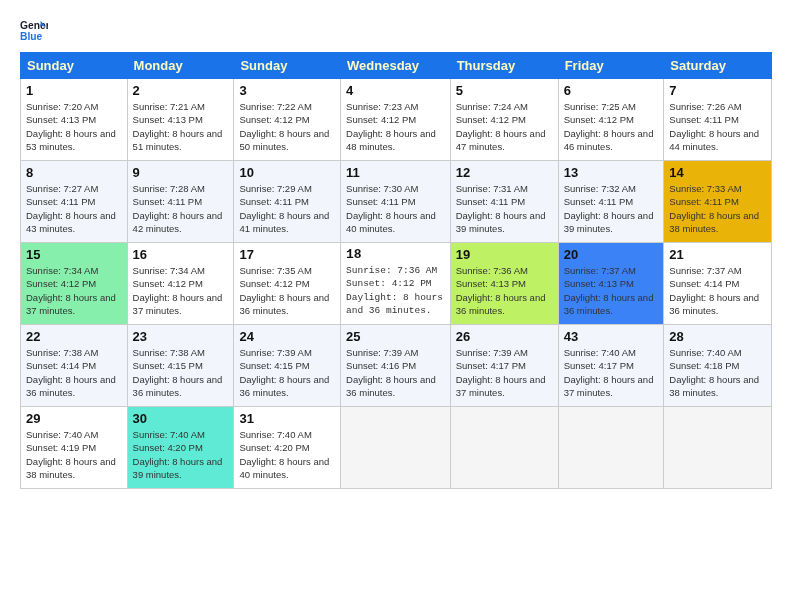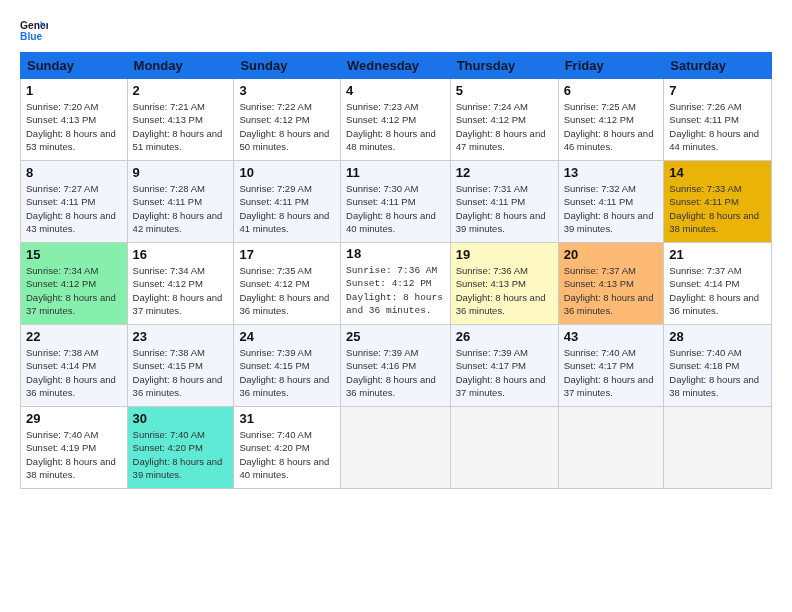--- a/index.html
+++ b/index.html
@@ -44,21 +44,21 @@
       color: #333;
       margin-top: 2px;
     }
     .calendar {
       width: 100%;
       border-collapse: collapse;
       font-size: 10px;
     }
     .calendar th {
       background: #1a73e8;
-      color: #0f172a;
+      color: #fef9c3;
       text-align: left;
       padding: 5px 6px;
       font-size: 13px;
       font-weight: bold;
       border: 1px solid #1a73e8;
     }
     .calendar td {
       border: 1px solid #ccc;
       vertical-align: top;
       padding: 4px 5px;
@@ -141,22 +141,22 @@
           <td style="background: rgb(242, 246, 252);"><span class="day-num">11</span><span class="day-info">Sunrise: 7:30 AM<br>Sunset: 4:11 PM<br>Daylight: 8 hours and 40 minutes.</span></td>
           <td style="background: rgb(242, 246, 252);"><span class="day-num">12</span><span class="day-info">Sunrise: 7:31 AM<br>Sunset: 4:11 PM<br>Daylight: 8 hours and 39 minutes.</span></td>
           <td style="background: rgb(242, 246, 252);"><span class="day-num">13</span><span class="day-info">Sunrise: 7:32 AM<br>Sunset: 4:11 PM<br>Daylight: 8 hours and 39 minutes.</span></td>
           <td style="background: #eab308;"><span class="day-num">14</span><span class="day-info">Sunrise: 7:33 AM<br>Sunset: 4:11 PM<br>Daylight: 8 hours and 38 minutes.</span></td>
         </tr>
         <tr>
           <td style="background: #86efac;"><span class="day-num">15</span><span class="day-info">Sunrise: 7:34 AM<br>Sunset: 4:12 PM<br>Daylight: 8 hours and 37 minutes.</span></td>
           <td style="background: rgb(255, 255, 255);"><span class="day-num">16</span><span class="day-info">Sunrise: 7:34 AM<br>Sunset: 4:12 PM<br>Daylight: 8 hours and 37 minutes.</span></td>
           <td style="background: rgb(255, 255, 255);"><span class="day-num">17</span><span class="day-info">Sunrise: 7:35 AM<br>Sunset: 4:12 PM<br>Daylight: 8 hours and 36 minutes.</span></td>
           <td style="background: rgb(255, 255, 255); font-family: Liberation Mono, monospace;"><span class="day-num">18</span><span class="day-info">Sunrise: 7:36 AM<br>Sunset: 4:12 PM<br>Daylight: 8 hours and 36 minutes.</span></td>
-          <td style="background: #fef9c3;"><span class="day-num">19</span><span class="day-info">Sunrise: 7:36 AM<br>Sunset: 4:13 PM<br>Daylight: 8 hours and 36 minutes.</span></td>
-          <td style="background: #fdba74;"><span class="day-num">20</span><span class="day-info">Sunrise: 7:37 AM<br>Sunset: 4:13 PM<br>Daylight: 8 hours and 36 minutes.</span></td>
+          <td style="background: #bef264;"><span class="day-num">19</span><span class="day-info">Sunrise: 7:36 AM<br>Sunset: 4:13 PM<br>Daylight: 8 hours and 36 minutes.</span></td>
+          <td style="background: #3b82f6;"><span class="day-num">20</span><span class="day-info">Sunrise: 7:37 AM<br>Sunset: 4:13 PM<br>Daylight: 8 hours and 36 minutes.</span></td>
           <td style="background: rgb(255, 255, 255);"><span class="day-num">21</span><span class="day-info">Sunrise: 7:37 AM<br>Sunset: 4:14 PM<br>Daylight: 8 hours and 36 minutes.</span></td>
         </tr>
         <tr>
           <td style="background: rgb(242, 246, 252);"><span class="day-num">22</span><span class="day-info">Sunrise: 7:38 AM<br>Sunset: 4:14 PM<br>Daylight: 8 hours and 36 minutes.</span></td>
           <td style="background: rgb(242, 246, 252); margin-top: 24px;"><span class="day-num">23</span><span class="day-info">Sunrise: 7:38 AM<br>Sunset: 4:15 PM<br>Daylight: 8 hours and 36 minutes.</span></td>
           <td style="background: rgb(242, 246, 252);"><span class="day-num">24</span><span class="day-info">Sunrise: 7:39 AM<br>Sunset: 4:15 PM<br>Daylight: 8 hours and 36 minutes.</span></td>
           <td style="background: rgb(242, 246, 252);"><span class="day-num">25</span><span class="day-info">Sunrise: 7:39 AM<br>Sunset: 4:16 PM<br>Daylight: 8 hours and 36 minutes.</span></td>
           <td style="background: rgb(242, 246, 252);"><span class="day-num">26</span><span class="day-info">Sunrise: 7:39 AM<br>Sunset: 4:17 PM<br>Daylight: 8 hours and 37 minutes.</span></td>
           <td style="background: rgb(242, 246, 252);"><span class="day-num">43</span><span class="day-info">Sunrise: 7:40 AM<br>Sunset: 4:17 PM<br>Daylight: 8 hours and 37 minutes.</span></td>
           <td style="background: rgb(242, 246, 252);"><span class="day-num">28</span><span class="day-info">Sunrise: 7:40 AM<br>Sunset: 4:18 PM<br>Daylight: 8 hours and 38 minutes.</span></td>

